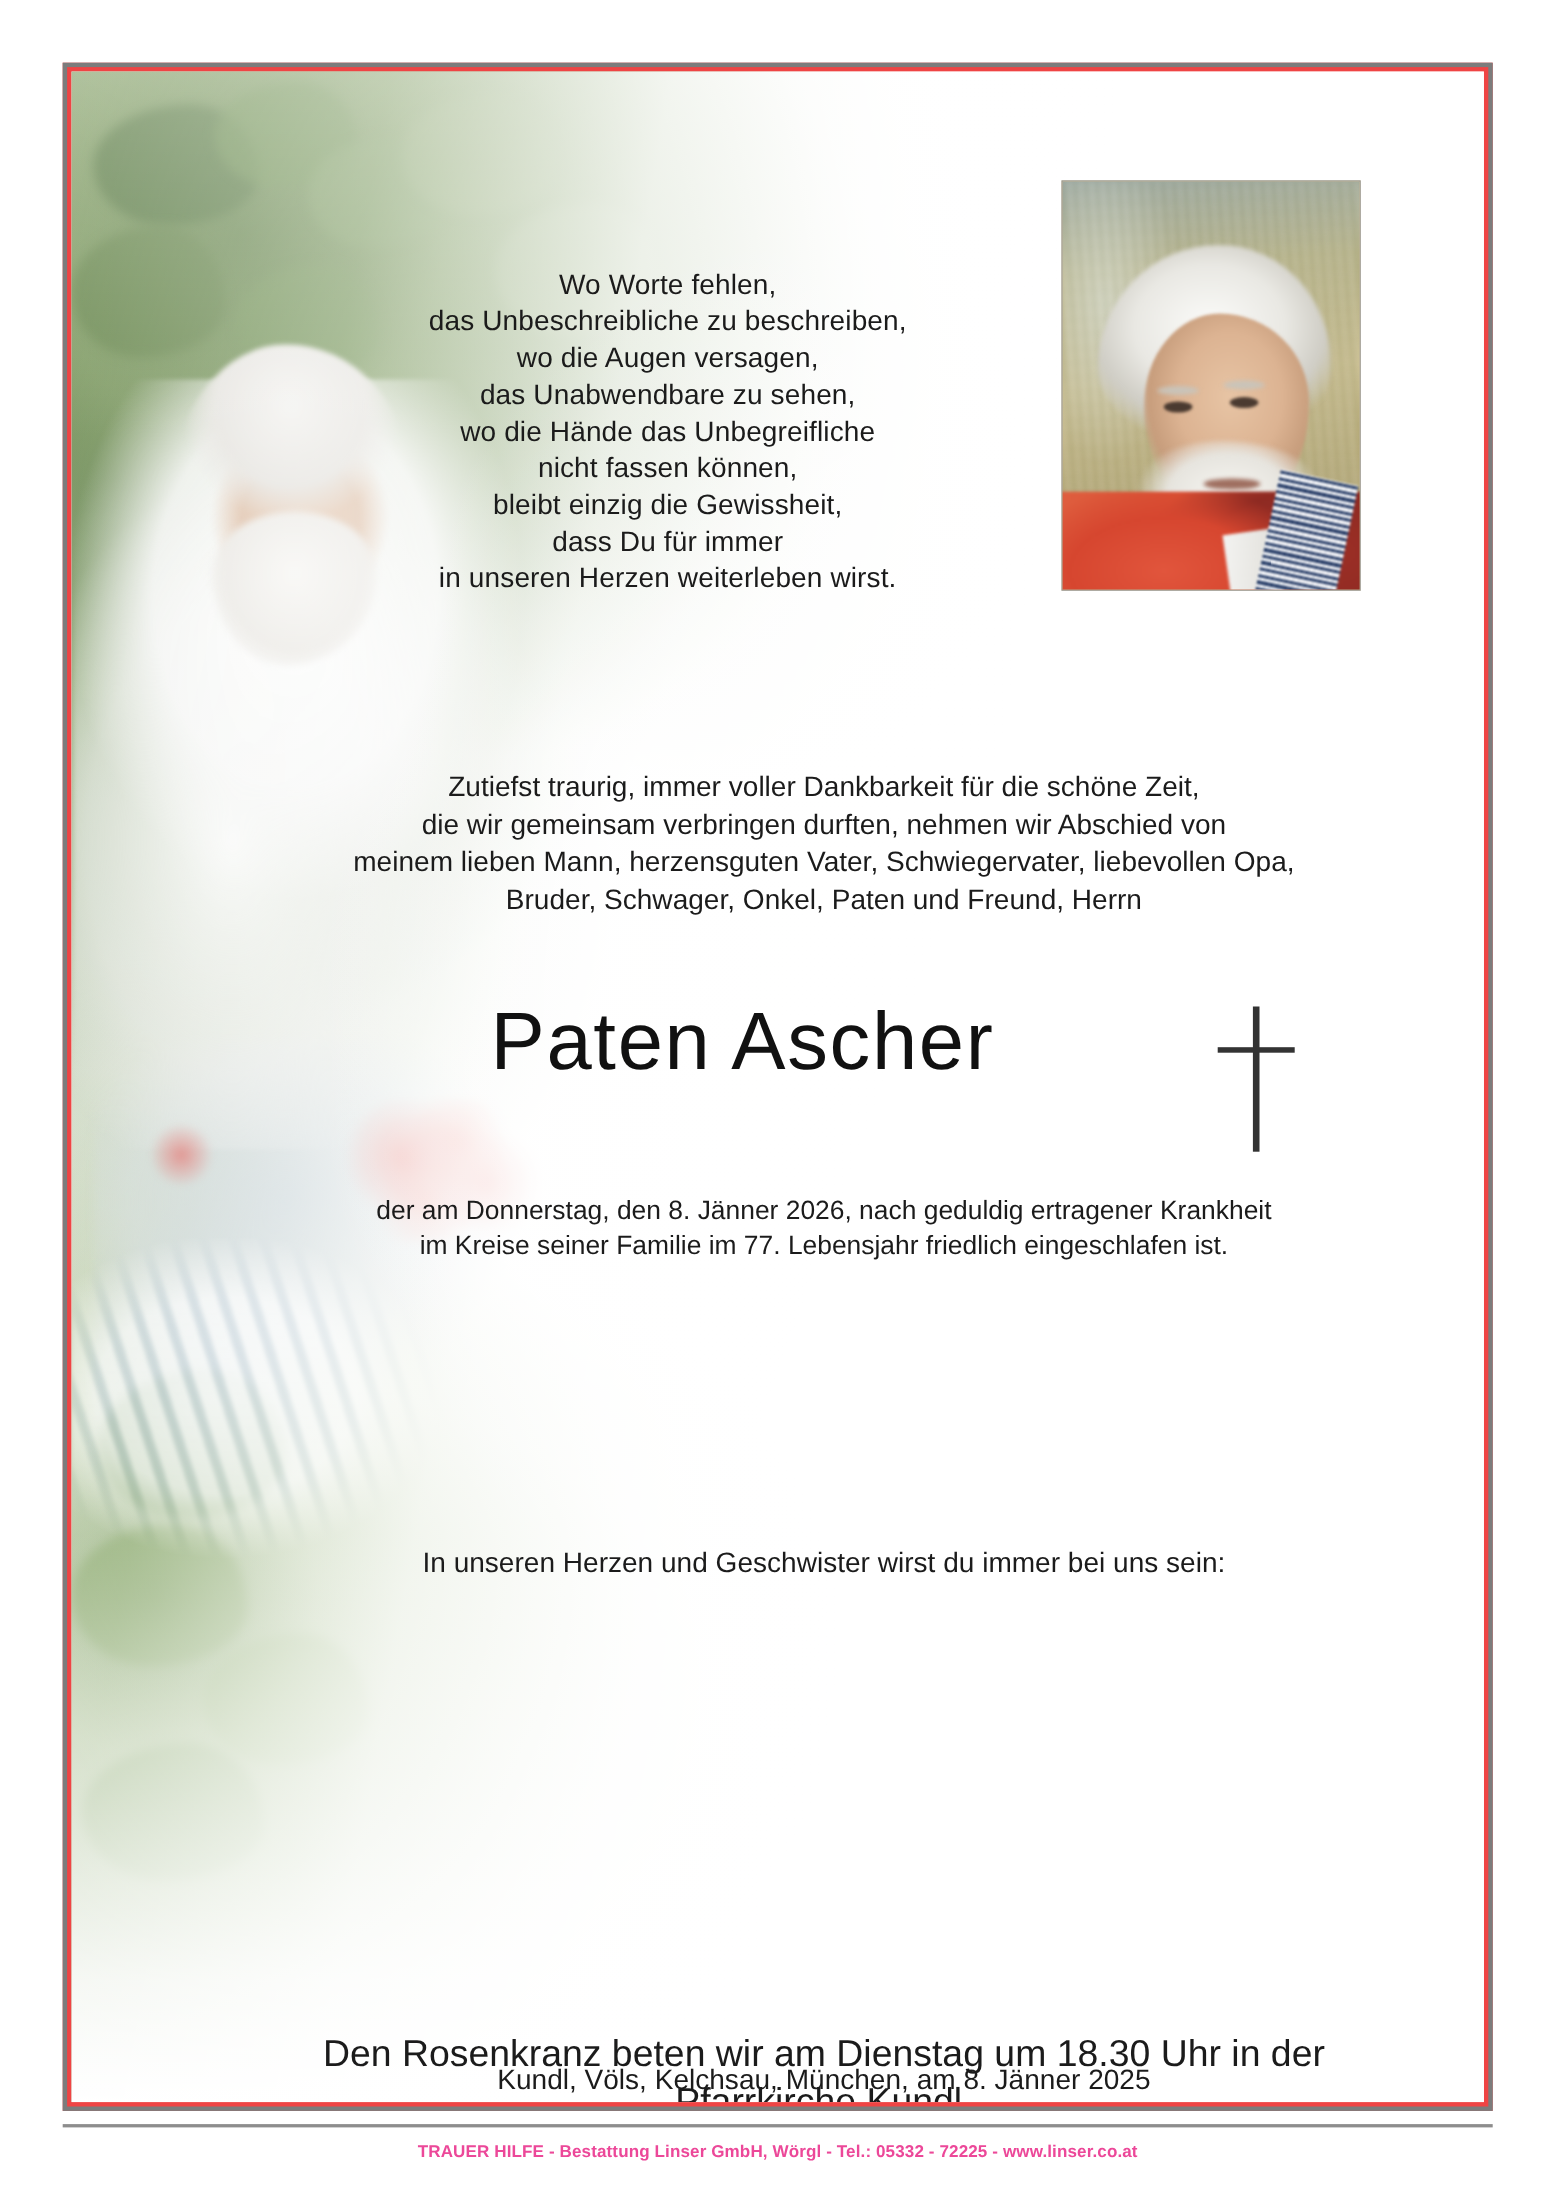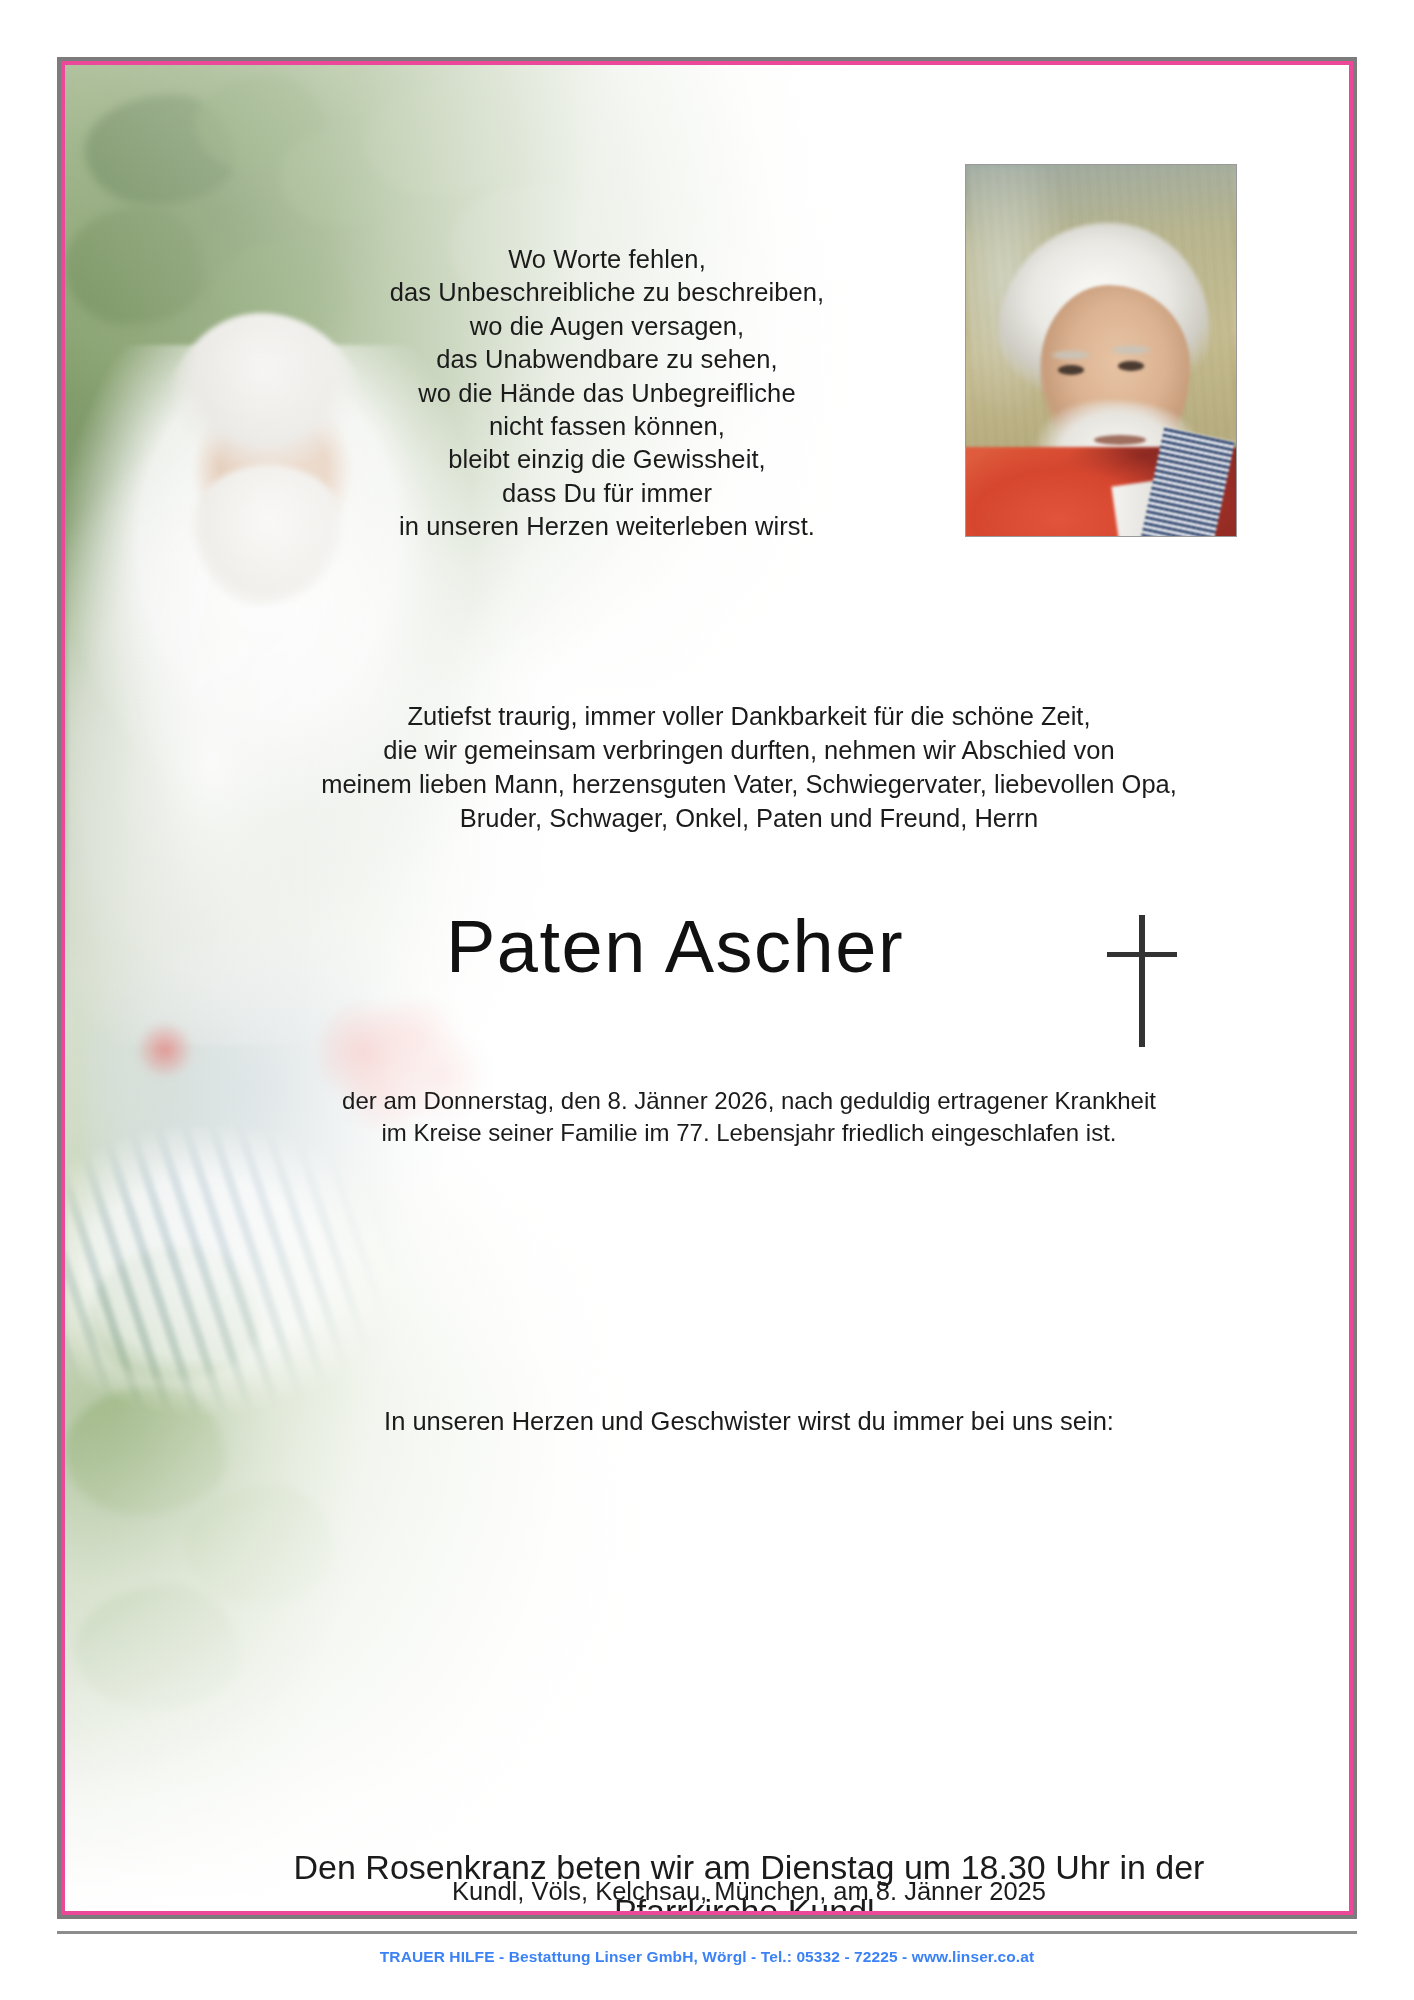--- a/index.html
+++ b/index.html
@@ -24,21 +24,21 @@
   }
 
   
   .frame {
     position: absolute;
     left: 57px;
     top: 57px;
     width: 1300px;
     height: 1862px;
     border: 4px solid #7c7c7c;
-    background: #ec4899;
+    background: #ef4444;
     box-sizing: border-box;
   }
   .frame-inner {
     position: absolute;
     left: 4px;
     top: 4px;
     right: 4px;
     bottom: 4px;
     background: #ffffff;
     overflow: hidden;
@@ -416,21 +416,21 @@
     background: #8d8d8d;
   }
   .footer {
     position: absolute;
     left: 0;
     top: 1948px;
     width: 1414px;
     text-align: center;
     font-size: 15.5px;
     font-weight: bold;
-    color: #3b82f6;
+    color: #ec4899;
     letter-spacing: 0.1px;
   }
 </style>
 </head>
 <body>
 
 <div class="page">
 
   <div class="frame">
     <div class="frame-inner">

